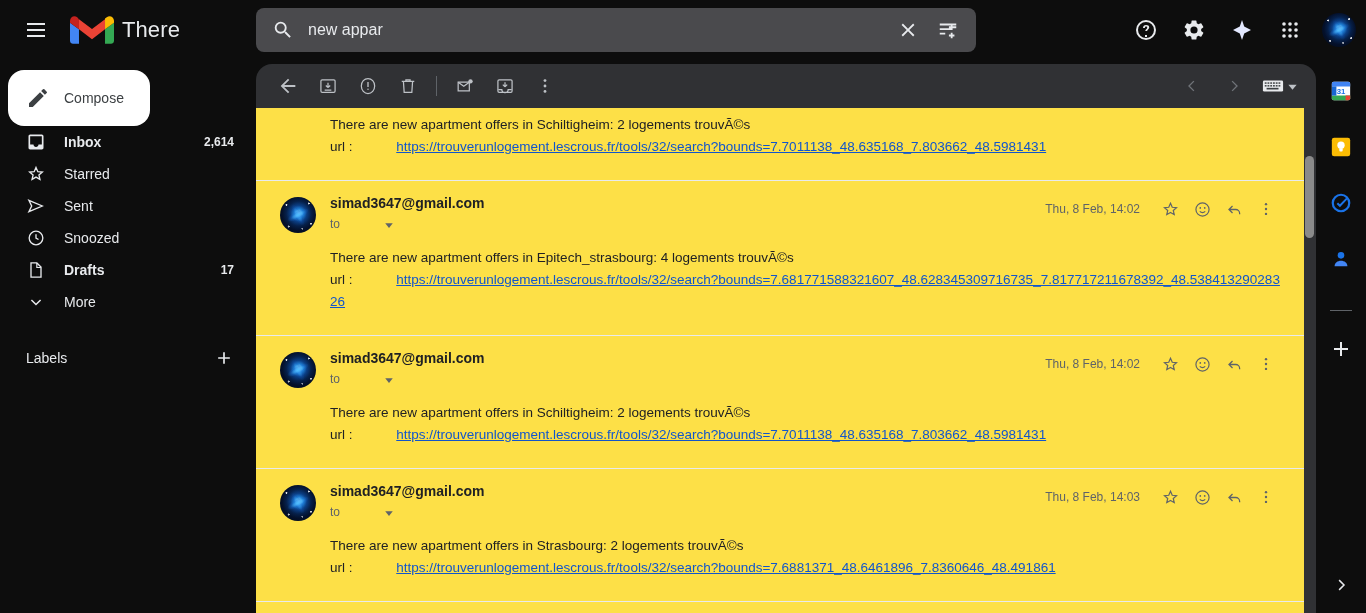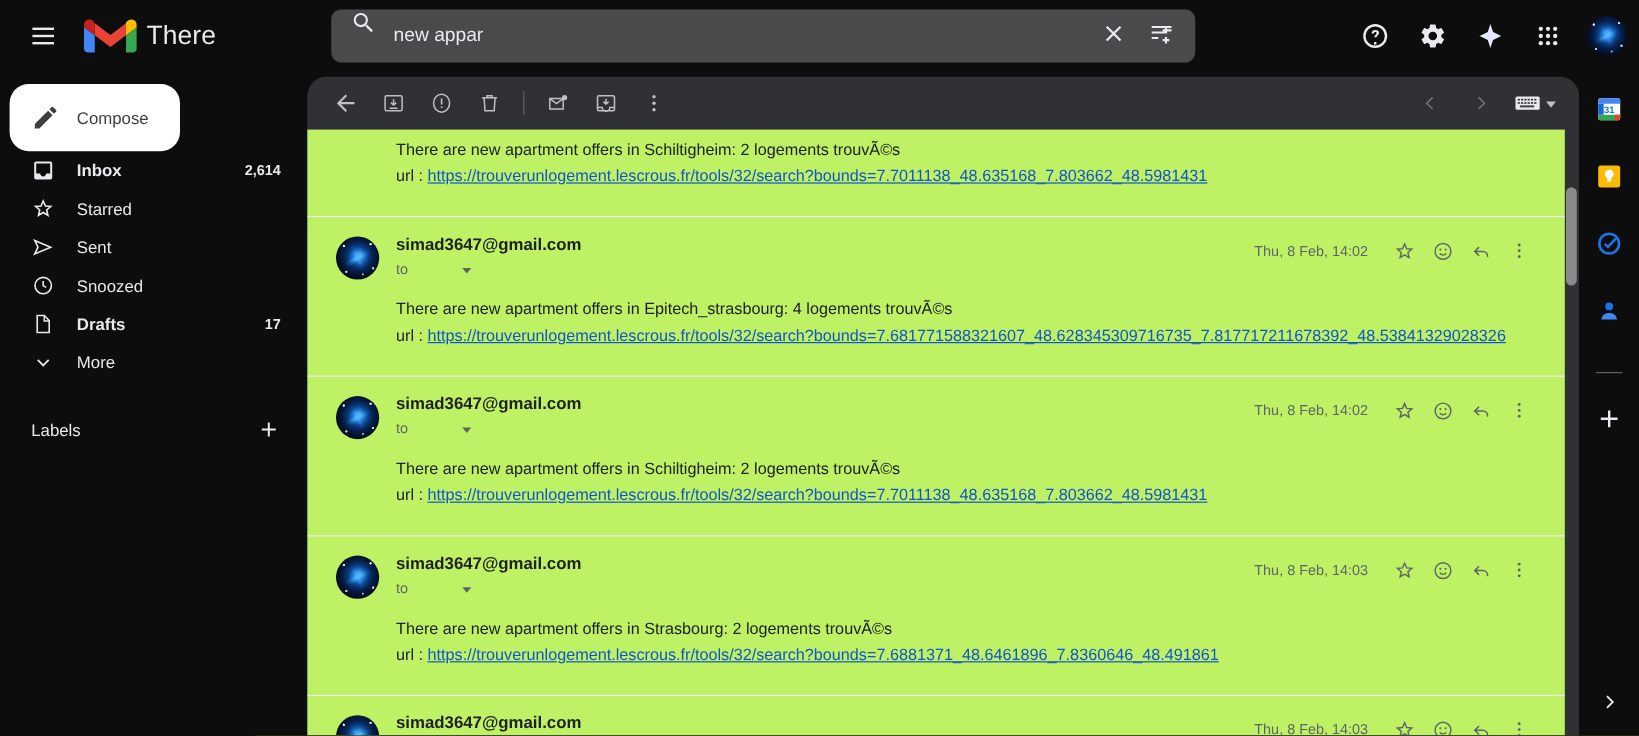--- a/index.html
+++ b/index.html
@@ -35,21 +35,21 @@
   #gmail-logo { width: 44px; height: 34px; }
   #brand-text {
     font-size: 22px; color: #e8eaed; margin-left: 8px; letter-spacing: .1px;
   }
 
   
   #search-wrap {
     position: absolute; left: 256px; top: 8px;
     width: 720px; height: 44px;
     background: #4a4a4d; border-radius: 8px;
-    display: flex;  margin-left: 20px;
+    display: flex; align-items: center;
   }
   #search-icon { width: 22px; height: 22px; margin-left: 16px; flex: none; }
   #search-input {
     flex: 1; background: transparent; border: none; outline: none;
     color: #e8eaed; font-size: 16px; margin-left: 14px;
     font-family: "Liberation Sans", sans-serif;
   }
   #search-input::placeholder { color: #9aa0a6; }
   .search-btn {
     width: 40px; height: 40px; display: flex; align-items: center;
@@ -147,39 +147,39 @@
   #toolbar-right {
     position: absolute; right: 18px; top: 0; height: 44px;
     display: flex; align-items: center; gap: 2px;
   }
   #kbd-wrap { display: flex; align-items: center; cursor: pointer; gap: 3px; margin-left: 6px; }
 
   
   #msglist {
     position: absolute; top: 44px; left: 0;
     width: 1048px; height: 505px;
-    background: #bef264; overflow: hidden;
+    background: #fde047; overflow: hidden;
   }
   .msg { padding: 0 24px; position: relative; }
   .msg + .msg { border-top: 1px solid #e8eaed; }
   .msg-head { display: flex; align-items: flex-start; padding-top: 14px; }
   .msg-avatar { width: 36px; height: 36px; flex: none; margin-top: 2px; }
   .msg-meta { flex: 1; margin-left: 14px; }
   .msg-sender { font-size: 14px; font-weight: bold; color: #202124; }
   .msg-to { font-size: 12px; color: #5f6368; margin-top: 6px; display: flex; align-items: center; }
   .msg-to-caret { margin-left: 44px; width: 10px; height: 10px; cursor: pointer; }
   .msg-right { display: flex; align-items: center; gap: 4px; padding-top: 0px; }
   .msg-date { font-size: 12px; color: #5f6368; margin-right: 12px; white-space: nowrap; }
   .msg-act {
     width: 28px; height: 28px; border-radius: 50%;
     display: flex; align-items: center; justify-content: center; cursor: pointer;
   }
   .msg-body { padding: 14px 0 22px 50px; }
   .msg-line { font-size: 13.5px; color: #202124; line-height: 22px; }
-  .msg-url { color: #1155cc; word-break: break-all; }
+  .msg-url { color: #1155cc; word-break: break-all; margin-left: 40px; }
 
   
   #msg-partial { padding-top: 0; }
   #msg-partial .msg-body { padding-top: 6px; }
 
   
   #scrollbar-track {
     position: absolute; right: 0; top: 44px; width: 12px; height: 505px;
     background: transparent;
   }

